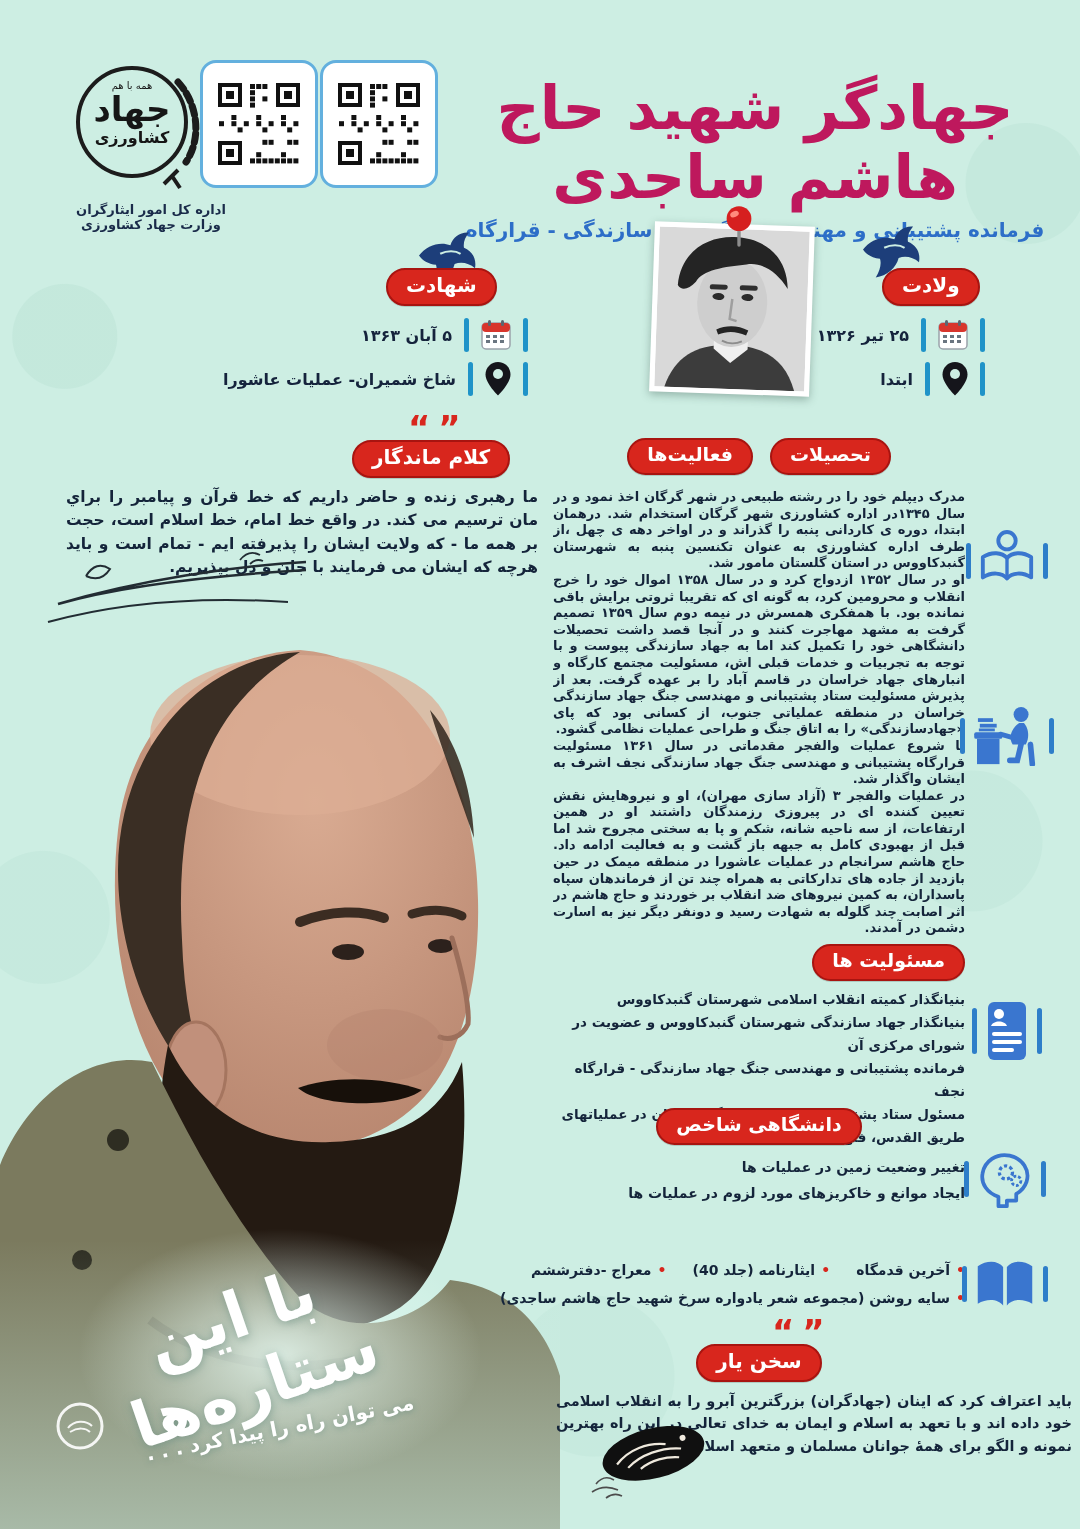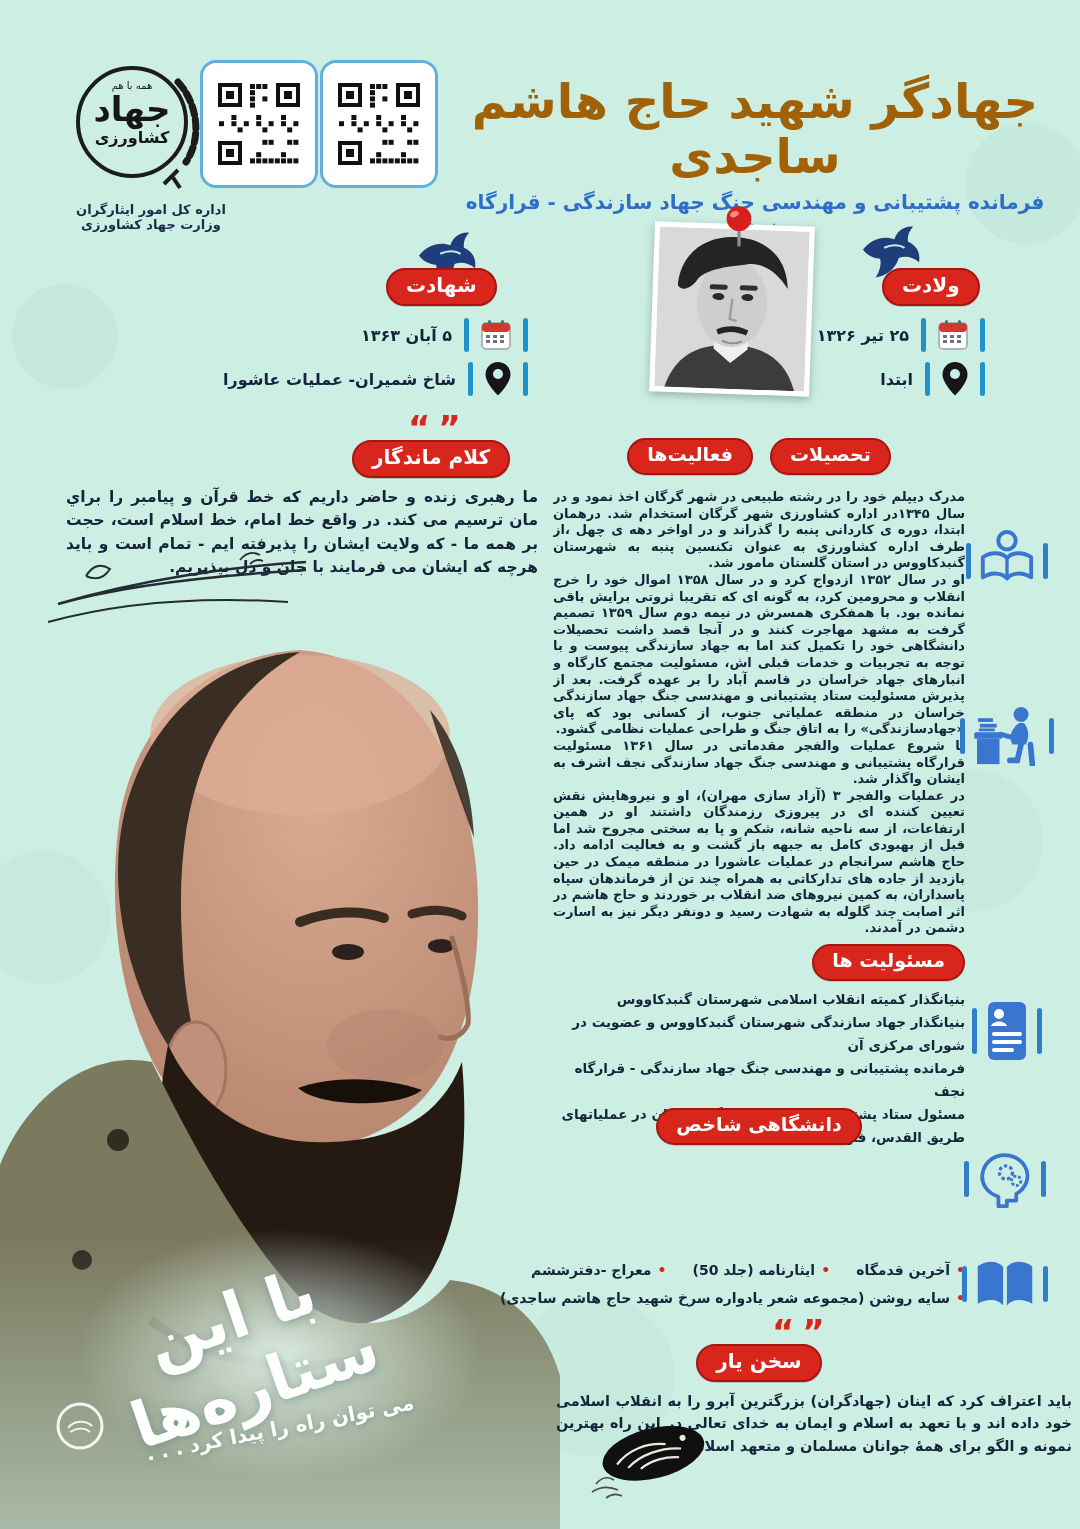--- a/index.html
+++ b/index.html
@@ -219,21 +219,21 @@
         <use href="#qr"></use>
       </svg>
   </div>
   <div class="abs qrbox" style="left:320px;top:60px;">
     <svg width="86" height="86">
         <use href="#qr"></use>
       </svg>
   </div>
 
   <div class="abs rtl" style="left:440px;top:74px;width:630px;text-align:center;">
-    <div style="font-size:48px;font-weight:bold;color:#a16207;line-height:1.15;">جهادگر شهید حاج هاشم ساجدی</div>
+    <div style="font-size:60px;font-weight:bold;color:#be185d;line-height:1.15;">جهادگر شهید حاج هاشم ساجدی</div>
     <div style="font-size:20px;font-weight:bold;color:#2d6ec8;margin-top:6px;">فرمانده پشتیبانی و مهندسی جنگ جهاد سازندگی - قرارگاه نجف</div>
   </div>
 
   <svg class="abs" style="left:860px;top:224px" width="62" height="56">
       <use href="#dove"></use>
     </svg>
   <div class="abs" style="left:882px;top:268px;">
     <span class="badge md">ولادت</span>
   </div>
   <div class="abs infon" style="right:95px;top:306px;">
@@ -347,31 +347,35 @@
     <span class="railbar tall"></span>
     <svg width="46" height="58">
         <use href="#icon-doc"></use>
       </svg>
     <span class="railbar tall"></span>
   </div>
 
   <div class="abs rtl" style="left:553px;top:1108px;width:412px;text-align:center;">
     <span class="badge sm">دانشگاهی شاخص</span>
   </div>
+  <div class="abs rtl" style="left:553px;top:1154px;width:412px;text-align:right;color:#14243a;font-weight:bold;font-size:14px;line-height:26px;">
+    <div>تغییر وضعیت زمین در عملیات ها</div>
+    <div>ایجاد موانع و خاکریزهای مورد لزوم در عملیات ها</div>
+  </div>
   <div class="abs rail" style="left:964px;top:1150px;">
     <span class="railbar"></span>
     <svg width="58" height="58">
         <use href="#icon-mind"></use>
       </svg>
     <span class="railbar"></span>
   </div>
 
   <div class="abs rtl" style="left:553px;top:1262px;width:412px;display:flex;gap:26px;justify-content:flex-start;">
     <span class="bookitem"><span class="bullet">•</span><span>آخرین قدمگاه</span></span>
-    <span class="bookitem"><span class="bullet">•</span><span>ایثارنامه (جلد 50)</span></span>
+    <span class="bookitem"><span class="bullet">•</span><span>ایثارنامه (جلد 40)</span></span>
     <span class="bookitem"><span class="bullet">•</span><span>معراج -دفترششم</span></span>
   </div>
   <div class="abs rtl" style="left:553px;top:1288px;width:412px;text-align:right;">
     <span class="bookitem"><span class="bullet">•</span><span>سایه روشن (مجموعه شعر یادواره سرخ شهید حاج هاشم ساجدی)</span></span>
   </div>
   <div class="abs rail" style="left:962px;top:1258px;">
     <span class="railbar"></span>
     <svg width="62" height="52">
         <use href="#icon-book"></use>
       </svg>

